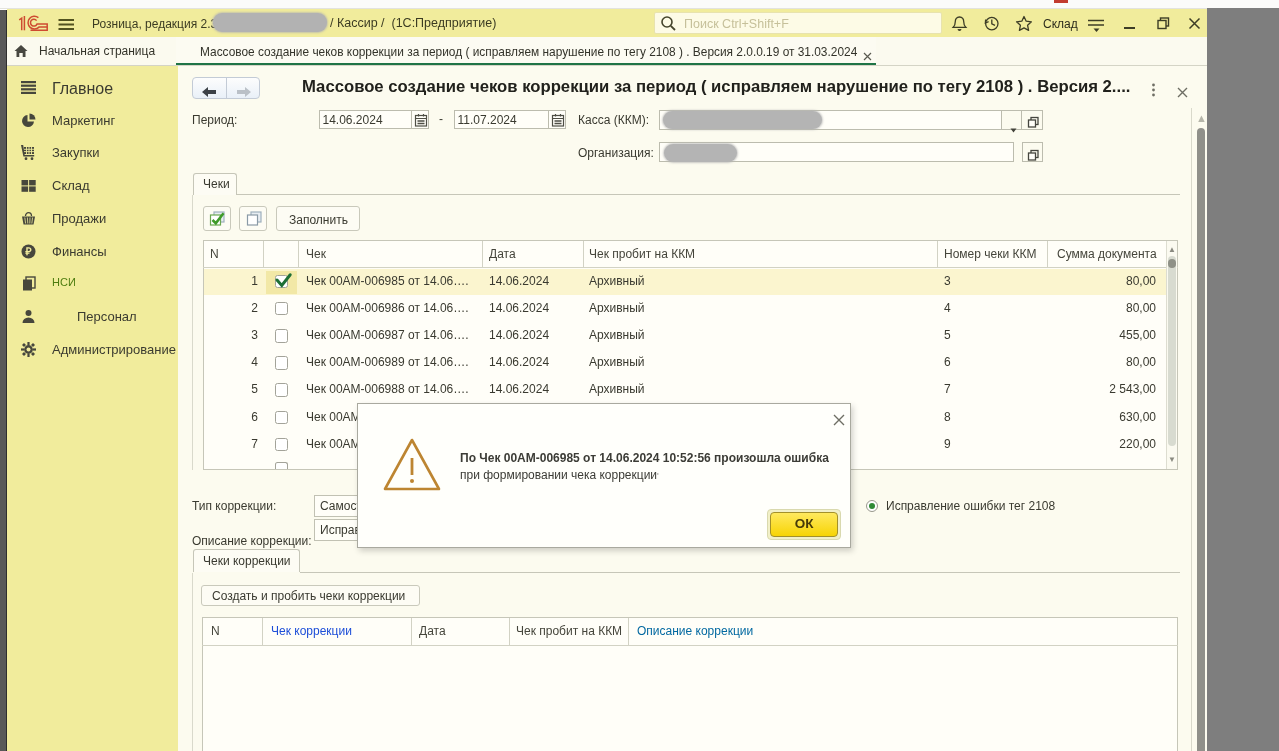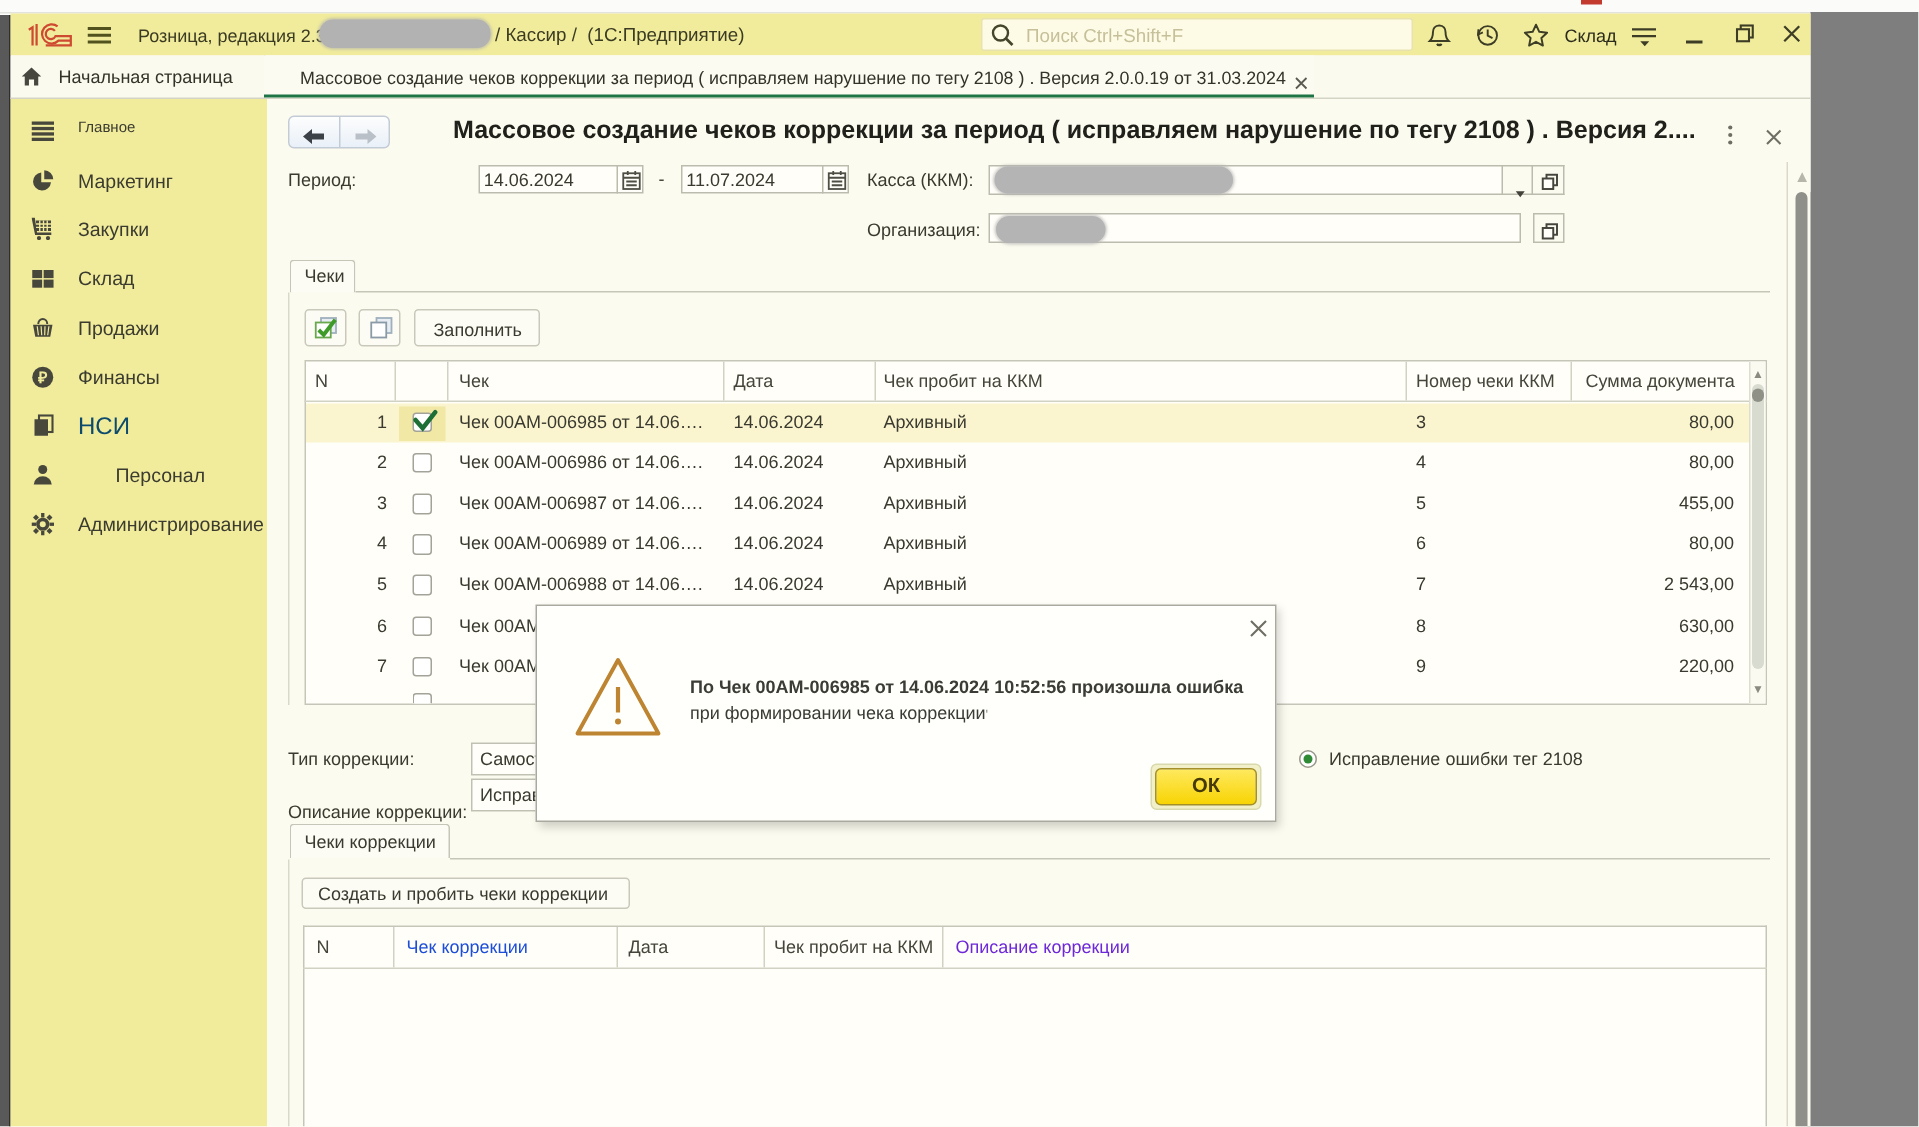--- a/index.html
+++ b/index.html
@@ -102,21 +102,21 @@
 
 <div class="abs" style="left:7px;top:66px;width:171px;height:685px;background:#f1ec9c;"></div>
 <div class="abs" style="left:21px;top:80px;width:15px;height:15px;"><svg width="15" height="15" viewBox="0 0 15 15">
       <g fill="#47473c">
         <rect x="0" y="1" width="15" height="2.2"></rect>
         <rect x="0" y="4.6" width="15" height="2.2"></rect>
         <rect x="0" y="8.2" width="15" height="2.2"></rect>
         <rect x="0" y="11.8" width="15" height="2.2"></rect>
       </g>
     </svg></div>
-<div class="abs" style="left:52px;top:80px;font-size:10px;color:#3b3b30;white-space:nowrap;text-align:right;">Главное</div>
+<div class="abs" style="left:52px;top:80px;font-size:16px;color:#3b3b30;white-space:nowrap;text-align:right;">Главное</div>
 <div class="abs" style="left:21px;top:112.7px;width:15px;height:15px;"><svg width="15" height="15" viewBox="0 0 15 15">
       <path d="M6.5 2 A6 6 0 1 0 13 8.5 L6.5 8.5 Z" fill="#47473c"></path>
       <path d="M8.5 0.5 A6 6 0 0 1 14.5 6.5 L8.5 6.5 Z" fill="#47473c"></path>
     </svg></div>
 <div class="abs" style="left:52px;top:112.7px;font-size:13px;color:#3b3b30;white-space:nowrap;">Маркетинг</div>
 <div class="abs" style="left:21px;top:145.4px;width:15px;height:15px;"><svg width="15" height="15" viewBox="0 0 15 15">
       <g fill="#47473c">
         <rect x="3" y="2" width="10" height="7"></rect>
         <path d="M0 0 h2.2 l1.5 10 h9.5 v1.6 H2.4 Z"></path>
         <circle cx="5" cy="13.7" r="1.4"></circle>
@@ -146,21 +146,21 @@
 <div class="abs" style="left:52px;top:210.8px;font-size:13px;color:#3b3b30;white-space:nowrap;">Продажи</div>
 <div class="abs" style="left:21px;top:243.5px;width:15px;height:15px;"><svg width="15" height="15" viewBox="0 0 15 15">
       <circle cx="7.5" cy="7.5" r="7" fill="#47473c"></circle>
       <text x="7.5" y="11.3" font-size="10.5" font-weight="bold" fill="#f1ec9c" text-anchor="middle" font-family="Liberation Sans">₽</text>
     </svg></div>
 <div class="abs" style="left:52px;top:243.5px;font-size:13px;color:#3b3b30;white-space:nowrap;">Финансы</div>
 <div class="abs" style="left:21px;top:276.20000000000005px;width:15px;height:15px;"><svg width="15" height="15" viewBox="0 0 15 15">
       <rect x="5" y="1" width="9" height="11" fill="none" stroke="#47473c" stroke-width="1.4"></rect>
       <rect x="2" y="3.5" width="9" height="11" fill="#47473c"></rect>
     </svg></div>
-<div class="abs" style="left:52px;top:276.20000000000005px;font-size:16px;color:#0c4a6e;white-space:nowrap;">НСИ</div>
+<div class="abs" style="left:52px;top:276.20000000000005px;font-size:11px;color:#4d7c0f;white-space:nowrap;">НСИ</div>
 <div class="abs" style="left:21px;top:308.90000000000003px;width:15px;height:15px;"><svg width="15" height="15" viewBox="0 0 15 15">
       <circle cx="7.5" cy="4" r="3" fill="#47473c"></circle>
       <path d="M1.5 14 a6 5.5 0 0 1 12 0 Z" fill="#47473c"></path>
     </svg></div>
 <div class="abs" style="left:52px;top:308.90000000000003px;font-size:13px;color:#3b3b30;white-space:nowrap;margin-left:25px;">Персонал</div>
 <div class="abs" style="left:21px;top:341.6px;width:15px;height:15px;"><svg width="15" height="15" viewBox="0 0 15 15">
       <g fill="#47473c">
         <circle cx="7.5" cy="7.5" r="4.4"></circle>
         <g id="tee">
           <rect x="6.4" y="0" width="2.2" height="3"></rect>
@@ -362,21 +362,21 @@
 
 <div class="abs" style="left:201px;top:585px;width:219px;height:21px;border:1px solid #c9c9bb;border-radius:3px;background:#fdfcf4;"></div>
 <div class="abs t13" style="left:212px;top:589px;">Создать и пробить чеки коррекции</div>
 
 <div class="abs" style="left:202px;top:617px;width:976px;height:134px;border:1px solid #c6c6b8;border-bottom:none;background:#fffef8;"></div>
 <div class="abs" style="left:202px;top:645px;width:976px;height:1px;background:#d2d2c4;"></div>
 <div class="abs t13" style="left:211px;top:624px;color:#45453b;">N</div>
 <div class="abs t13" style="left:271px;top:624px;color:#1d4ed8;">Чек коррекции</div>
 <div class="abs t13" style="left:419px;top:624px;color:#45453b;">Дата</div>
 <div class="abs t13" style="left:516px;top:624px;color:#45453b;">Чек пробит на ККМ</div>
-<div class="abs t13" style="left:637px;top:624px;color:#6d28d9;">Описание коррекции</div>
+<div class="abs t13" style="left:637px;top:624px;color:#0369a1;">Описание коррекции</div>
 <div class="abs" style="left:262px;top:618px;width:1px;height:27px;background:#d2d2c4;"></div>
 <div class="abs" style="left:411px;top:618px;width:1px;height:27px;background:#d2d2c4;"></div>
 <div class="abs" style="left:509px;top:618px;width:1px;height:27px;background:#d2d2c4;"></div>
 <div class="abs" style="left:628px;top:618px;width:1px;height:27px;background:#d2d2c4;"></div>
 
 <div class="abs" style="left:357px;top:403px;width:494px;height:145px;background:#fffffb;border:1px solid #a9a99f;box-shadow:2px 3px 6px rgba(0,0,0,.18);"></div>
 <div class="abs" style="left:833px;top:412px;"><svg width="12" height="12" viewBox="0 0 12 12">
       <path d="M1 1 L11 11 M11 1 L1 11" stroke="#6e6e64" stroke-width="1.4"></path>
     </svg></div>
 <div class="abs" style="left:382px;top:437px;">

